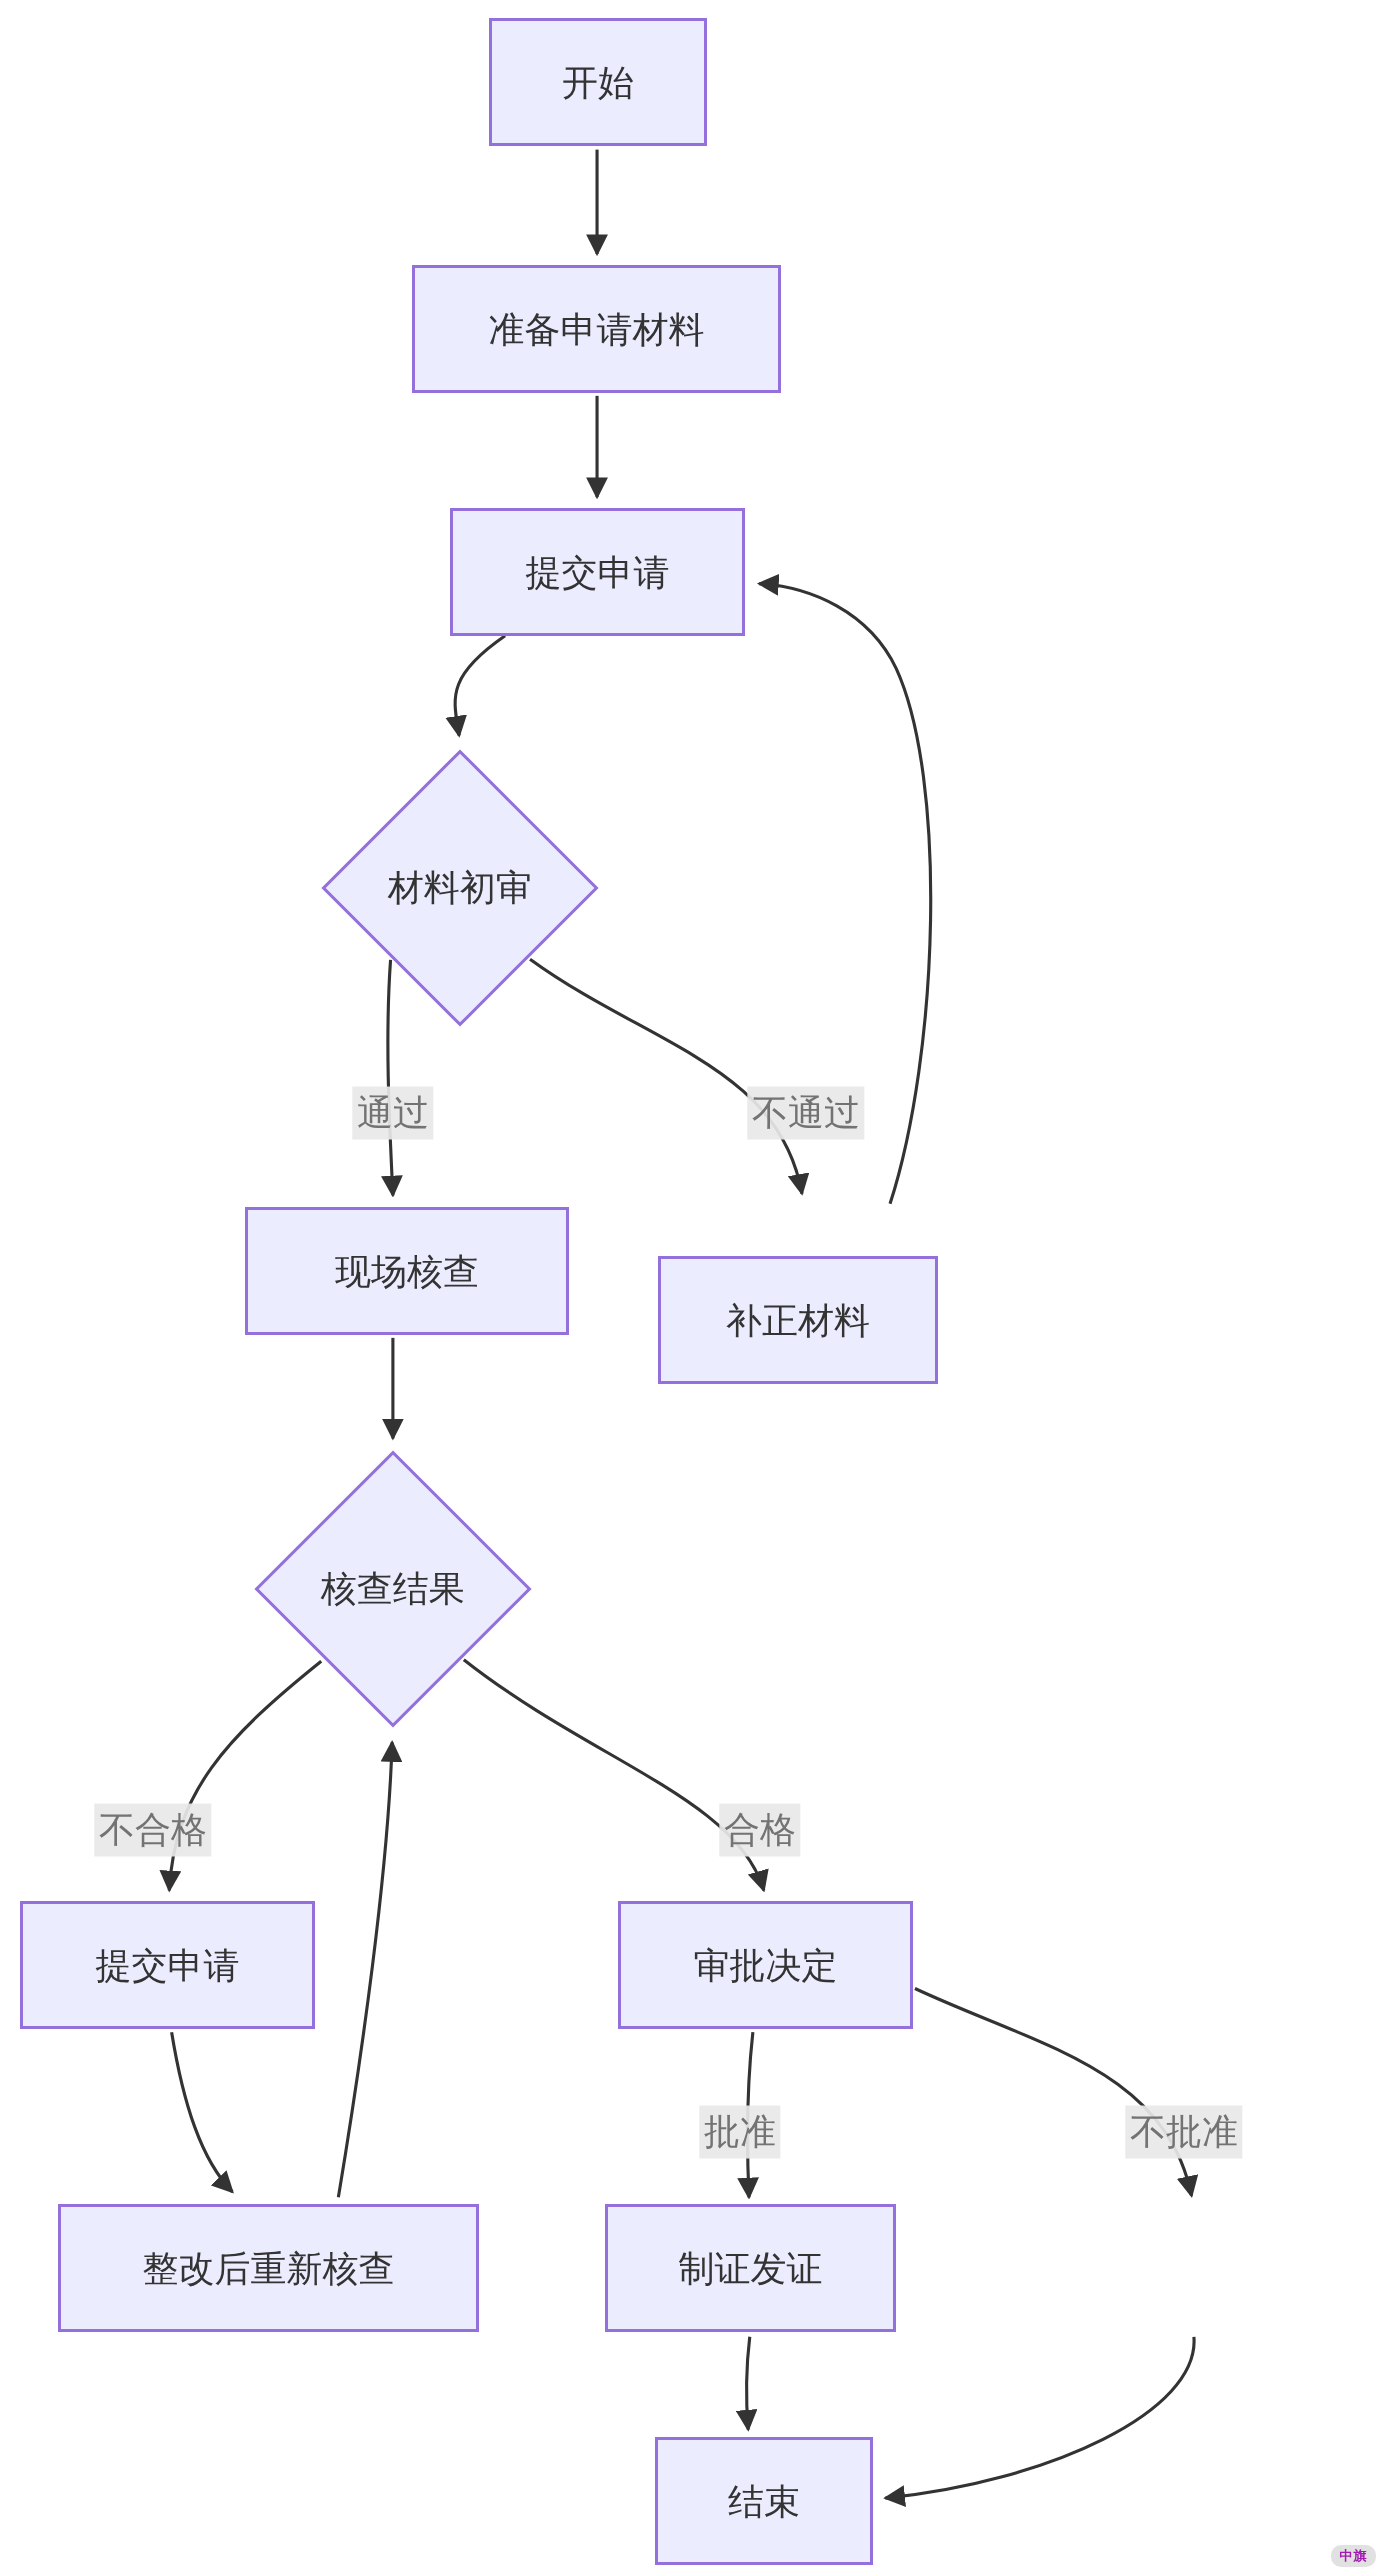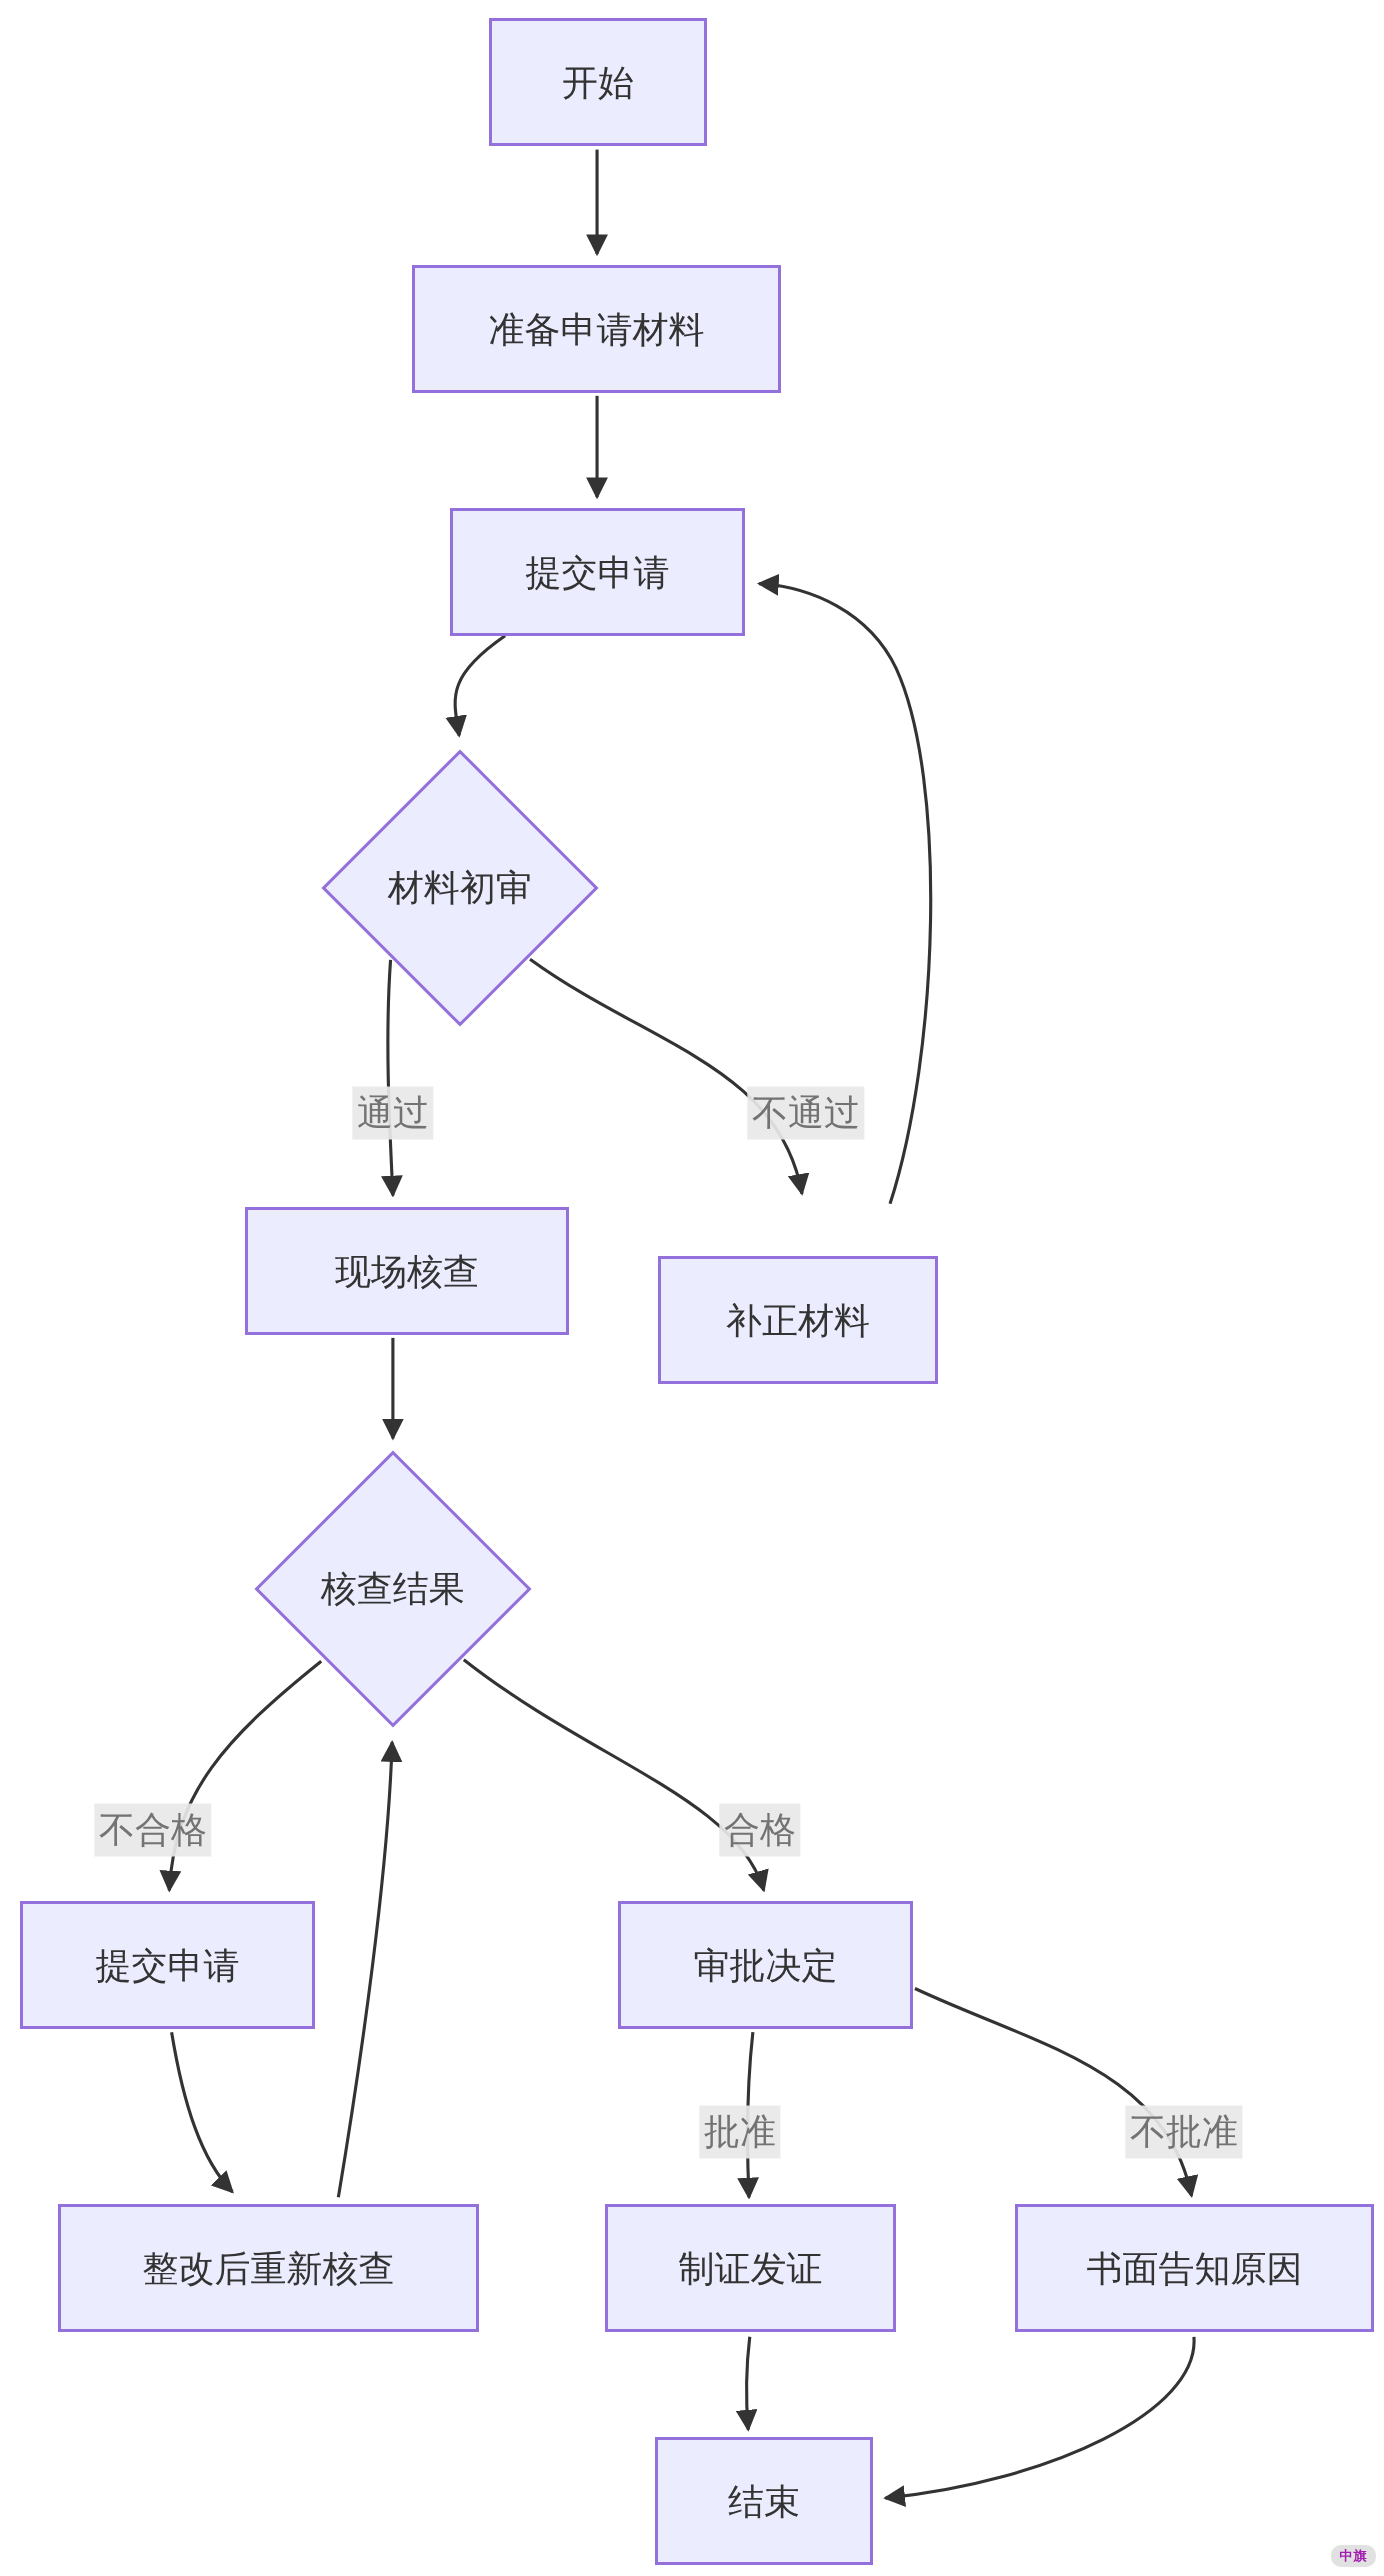--- a/index.html
+++ b/index.html
@@ -107,23 +107,20 @@
   </div>
 
   <div class="node" style="left:58px;top:2204px;width:421px;height:128px">
     <span>整改后重新核查</span>
   </div>
 
   <div class="node" style="left:605px;top:2204px;width:291px;height:128px">
     <span>制证发证</span>
   </div>
 
-  <div class="node" style="left:1015px;top:2204px;width:359px;height:128px">
-    <span>书面告知原因</span>
-  </div>
 
   <div class="node" style="left:655px;top:2437px;width:218px;height:128px">
     <span>结束</span>
   </div>
 
   <div class="diamond" style="left:362px;top:790px;width:196px;height:196px">
     <span>材料初审</span>
   </div>
 
   <div class="diamond" style="left:295px;top:1491px;width:196px;height:196px">

